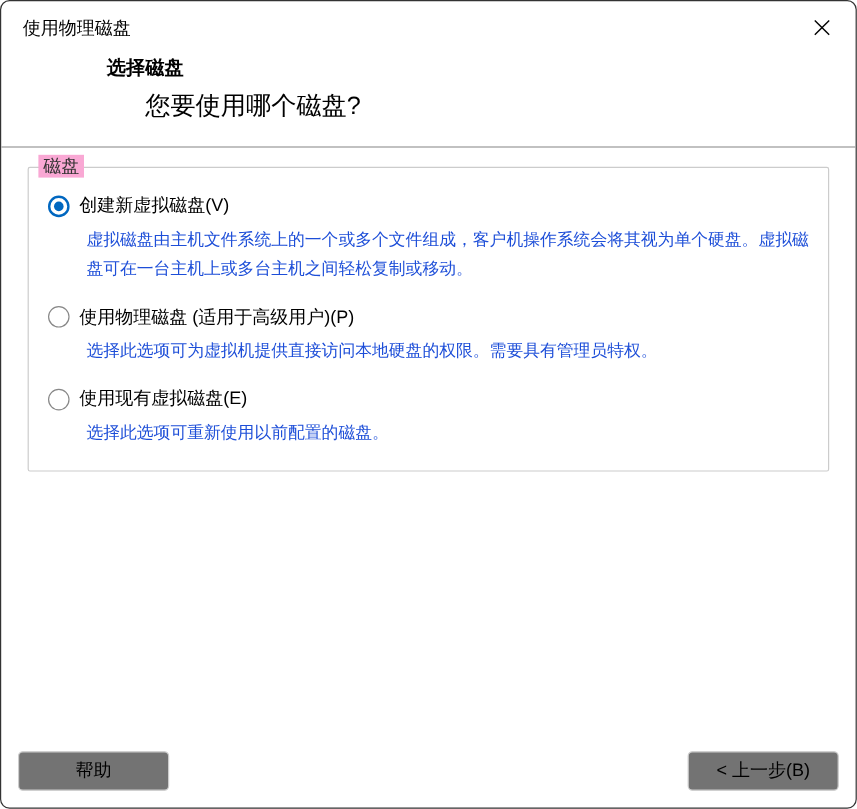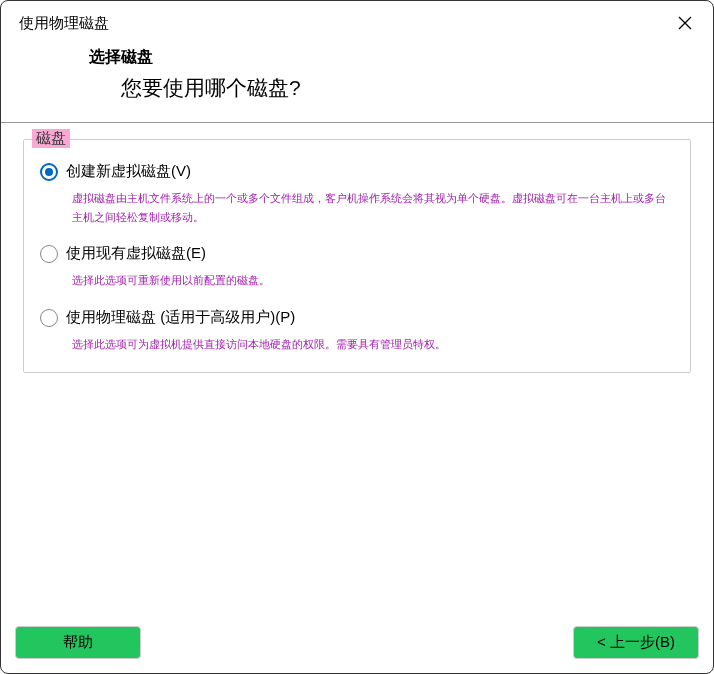--- a/index.html
+++ b/index.html
@@ -104,40 +104,40 @@
       height: 8px;
       background: #0067c0;
       border-radius: 50%;
     }
     .radio-label {
       font-size: 15px;
     }
     .radio-description {
       margin-top: 8px;
       margin-left: 32px;
-      font-size: 11px;
+      font-size: 14px;
       line-height: 1.7;
-      color: #a21caf;
+      color: #1d4ed8;
       font-family: Liberation Serif, serif;
     }
     .button-bar {
       display: flex;
       align-items: center;
       padding: 10px 14px 14px 14px;
       gap: 10px;
     }
     .spacer {
       flex: 1;
     }
     .btn {
       font-family: inherit;
       font-size: 15px;
       padding: 6px 0;
       border: 1px solid #ccc;
-      background: #22c55e;
+      background: #737373;
       border-radius: 4px;
       cursor: pointer;
       min-width: 126px;
       text-align: center;
     }
     .btn.primary {
       border: 1px solid #0067c0;
     }
   </style>
 </head>
@@ -168,33 +168,33 @@
       <div class="radio-row">
         <span class="radio-circle selected"></span>
         <span class="radio-label">创建新虚拟磁盘(V)</span>
       </div>
       <div class="radio-description">虚拟磁盘由主机文件系统上的一个或多个文件组成，客户机操作系统会将其视为单个硬盘。虚拟磁盘可在一台主机上或多台主机之间轻松复制或移动。</div>
     </div>
 
     <div class="radio-option">
       <div class="radio-row">
         <span class="radio-circle"></span>
+        <span class="radio-label">使用物理磁盘 (适用于高级用户)(P)</span>
+      </div>
+      <div class="radio-description">选择此选项可为虚拟机提供直接访问本地硬盘的权限。需要具有管理员特权。</div>
+    </div>
+
+    <div class="radio-option">
+      <div class="radio-row">
+        <span class="radio-circle"></span>
         <span class="radio-label">使用现有虚拟磁盘(E)</span>
       </div>
       <div class="radio-description">选择此选项可重新使用以前配置的磁盘。</div>
     </div>
 
-    <div class="radio-option">
-      <div class="radio-row">
-        <span class="radio-circle"></span>
-        <span class="radio-label">使用物理磁盘 (适用于高级用户)(P)</span>
-      </div>
-      <div class="radio-description">选择此选项可为虚拟机提供直接访问本地硬盘的权限。需要具有管理员特权。</div>
-    </div>
-
   </div>
 </div>
 
 <div class="button-bar">
   <button class="btn">帮助</button>
   <div class="spacer"></div>
   <button class="btn">&lt; 上一步(B)</button>
 </div>
 
 </body></html>

